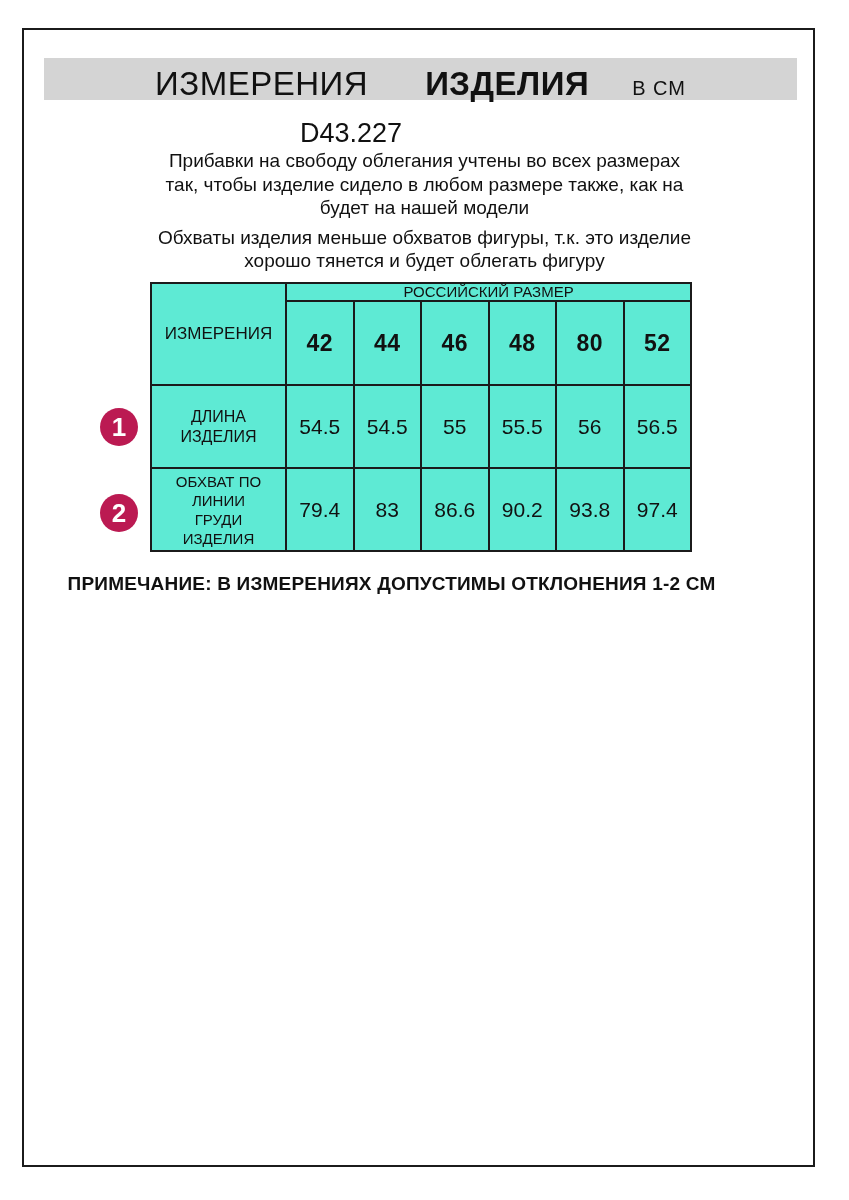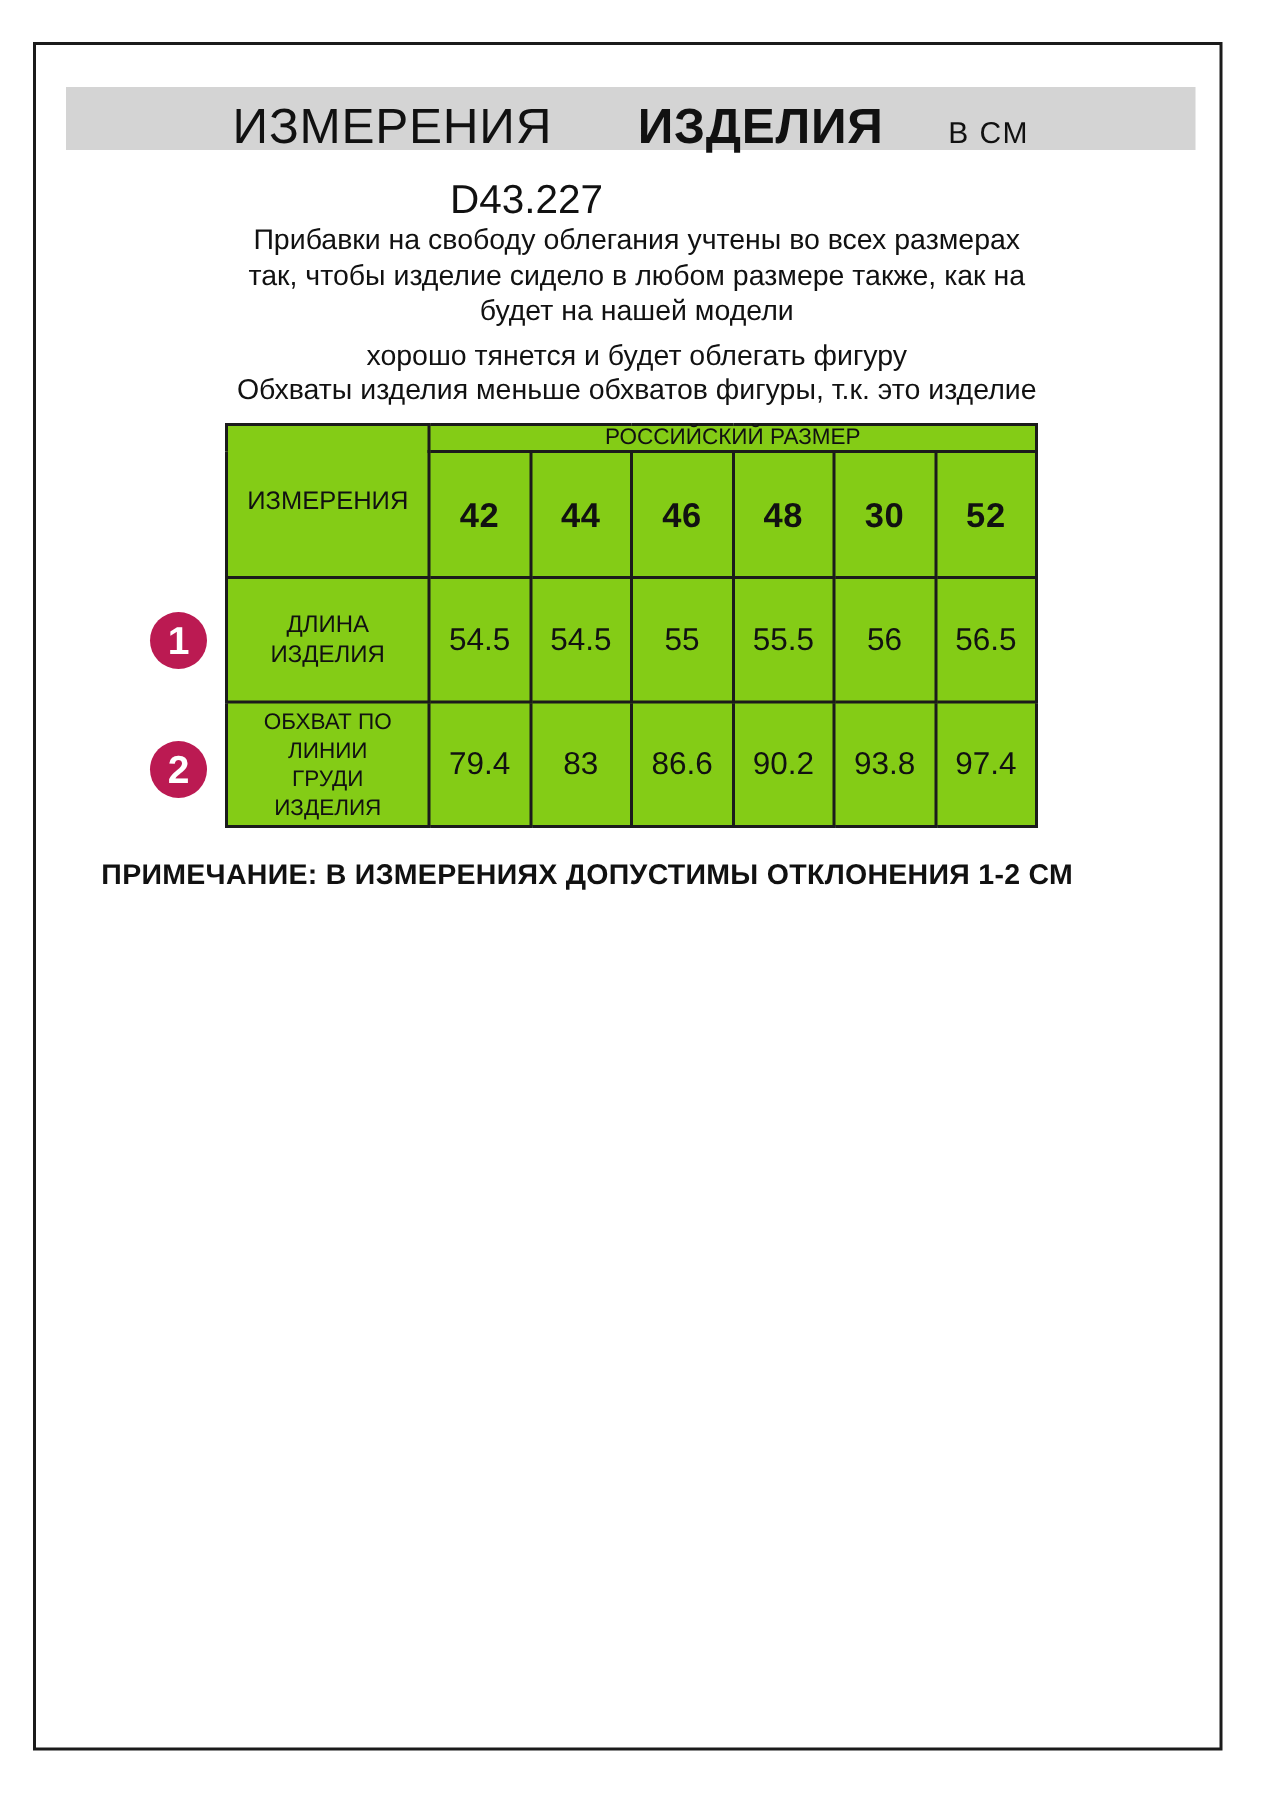--- a/index.html
+++ b/index.html
@@ -90,21 +90,21 @@
     top: 282px;
     border-collapse: collapse;
     table-layout: fixed;
     width: 540px;
   }
   .size-table th, .size-table td {
     border: 2px solid #1b1b1b;
     text-align: center;
     vertical-align: middle;
     padding: 0;
-    background: #84cc16;
+    background: #5eead4;
     margin-top: 40px;
   }
   .corner-cell {
     font-size: 17px;
     font-weight: 400;
   }
   .group-header-cell {
     font-size: 15px;
     font-weight: 400;
     height: 16px;
@@ -180,22 +180,22 @@
 
   <div class="product-code">D43.227</div>
 
   <div class="intro-block">
     <div class="intro-para1">
       <div>Прибавки на свободу облегания учтены во всех размерах</div>
       <div>так, чтобы изделие сидело в любом размере также, как на</div>
       <div>будет на нашей модели</div>
     </div>
     <div class="intro-para2">
+      <div>Обхваты изделия меньше обхватов фигуры, т.к. это изделие</div>
       <div>хорошо тянется и будет облегать фигуру</div>
-      <div>Обхваты изделия меньше обхватов фигуры, т.к. это изделие</div>
     </div>
   </div>
 
   <table class="size-table">
     <colgroup>
       <col style="width:135px">
       <col style="width:67.5px">
         <col style="width:67.5px">
         <col style="width:67.5px">
       <col style="width:67.5px">
@@ -205,21 +205,21 @@
     <tbody>
       <tr>
         <th class="corner-cell" rowspan="2">ИЗМЕРЕНИЯ</th>
         <th class="group-header-cell" colspan="6">РОССИЙСКИЙ РАЗМЕР</th>
       </tr>
       <tr class="size-row">
         <th class="size-cell">42</th>
         <th class="size-cell">44</th>
         <th class="size-cell">46</th>
         <th class="size-cell">48</th>
-        <th class="size-cell">30</th>
+        <th class="size-cell">80</th>
         <th class="size-cell">52</th>
       </tr>
       <tr class="data-row">
         <td class="row-label-cell">ДЛИНА ИЗДЕЛИЯ</td>
         <td class="value-cell">54.5</td>
         <td class="value-cell">54.5</td>
         <td class="value-cell">55</td>
         <td class="value-cell">55.5</td>
         <td class="value-cell">56</td>
         <td class="value-cell">56.5</td>

